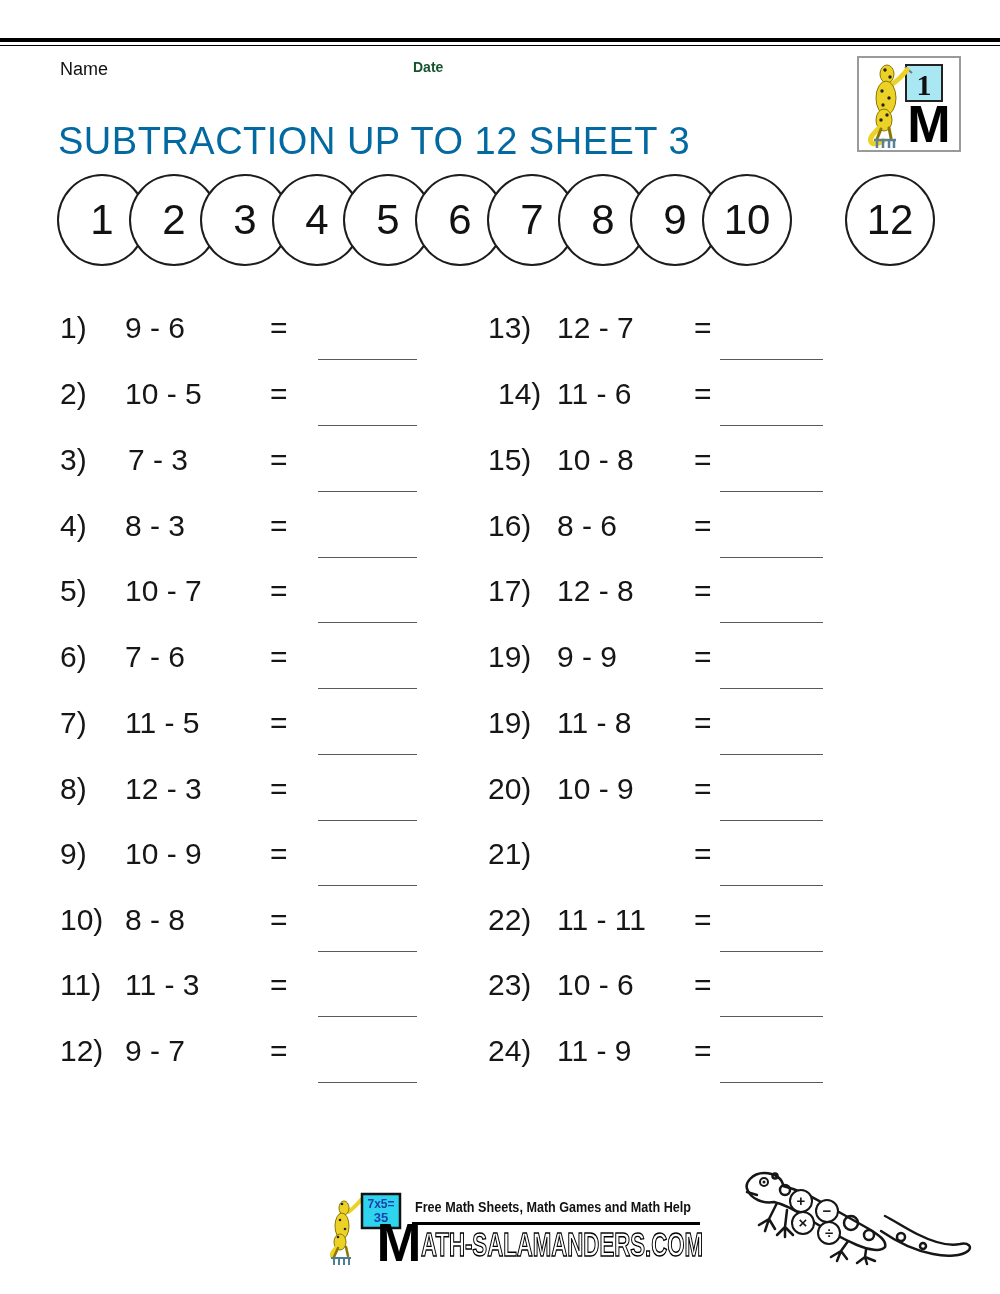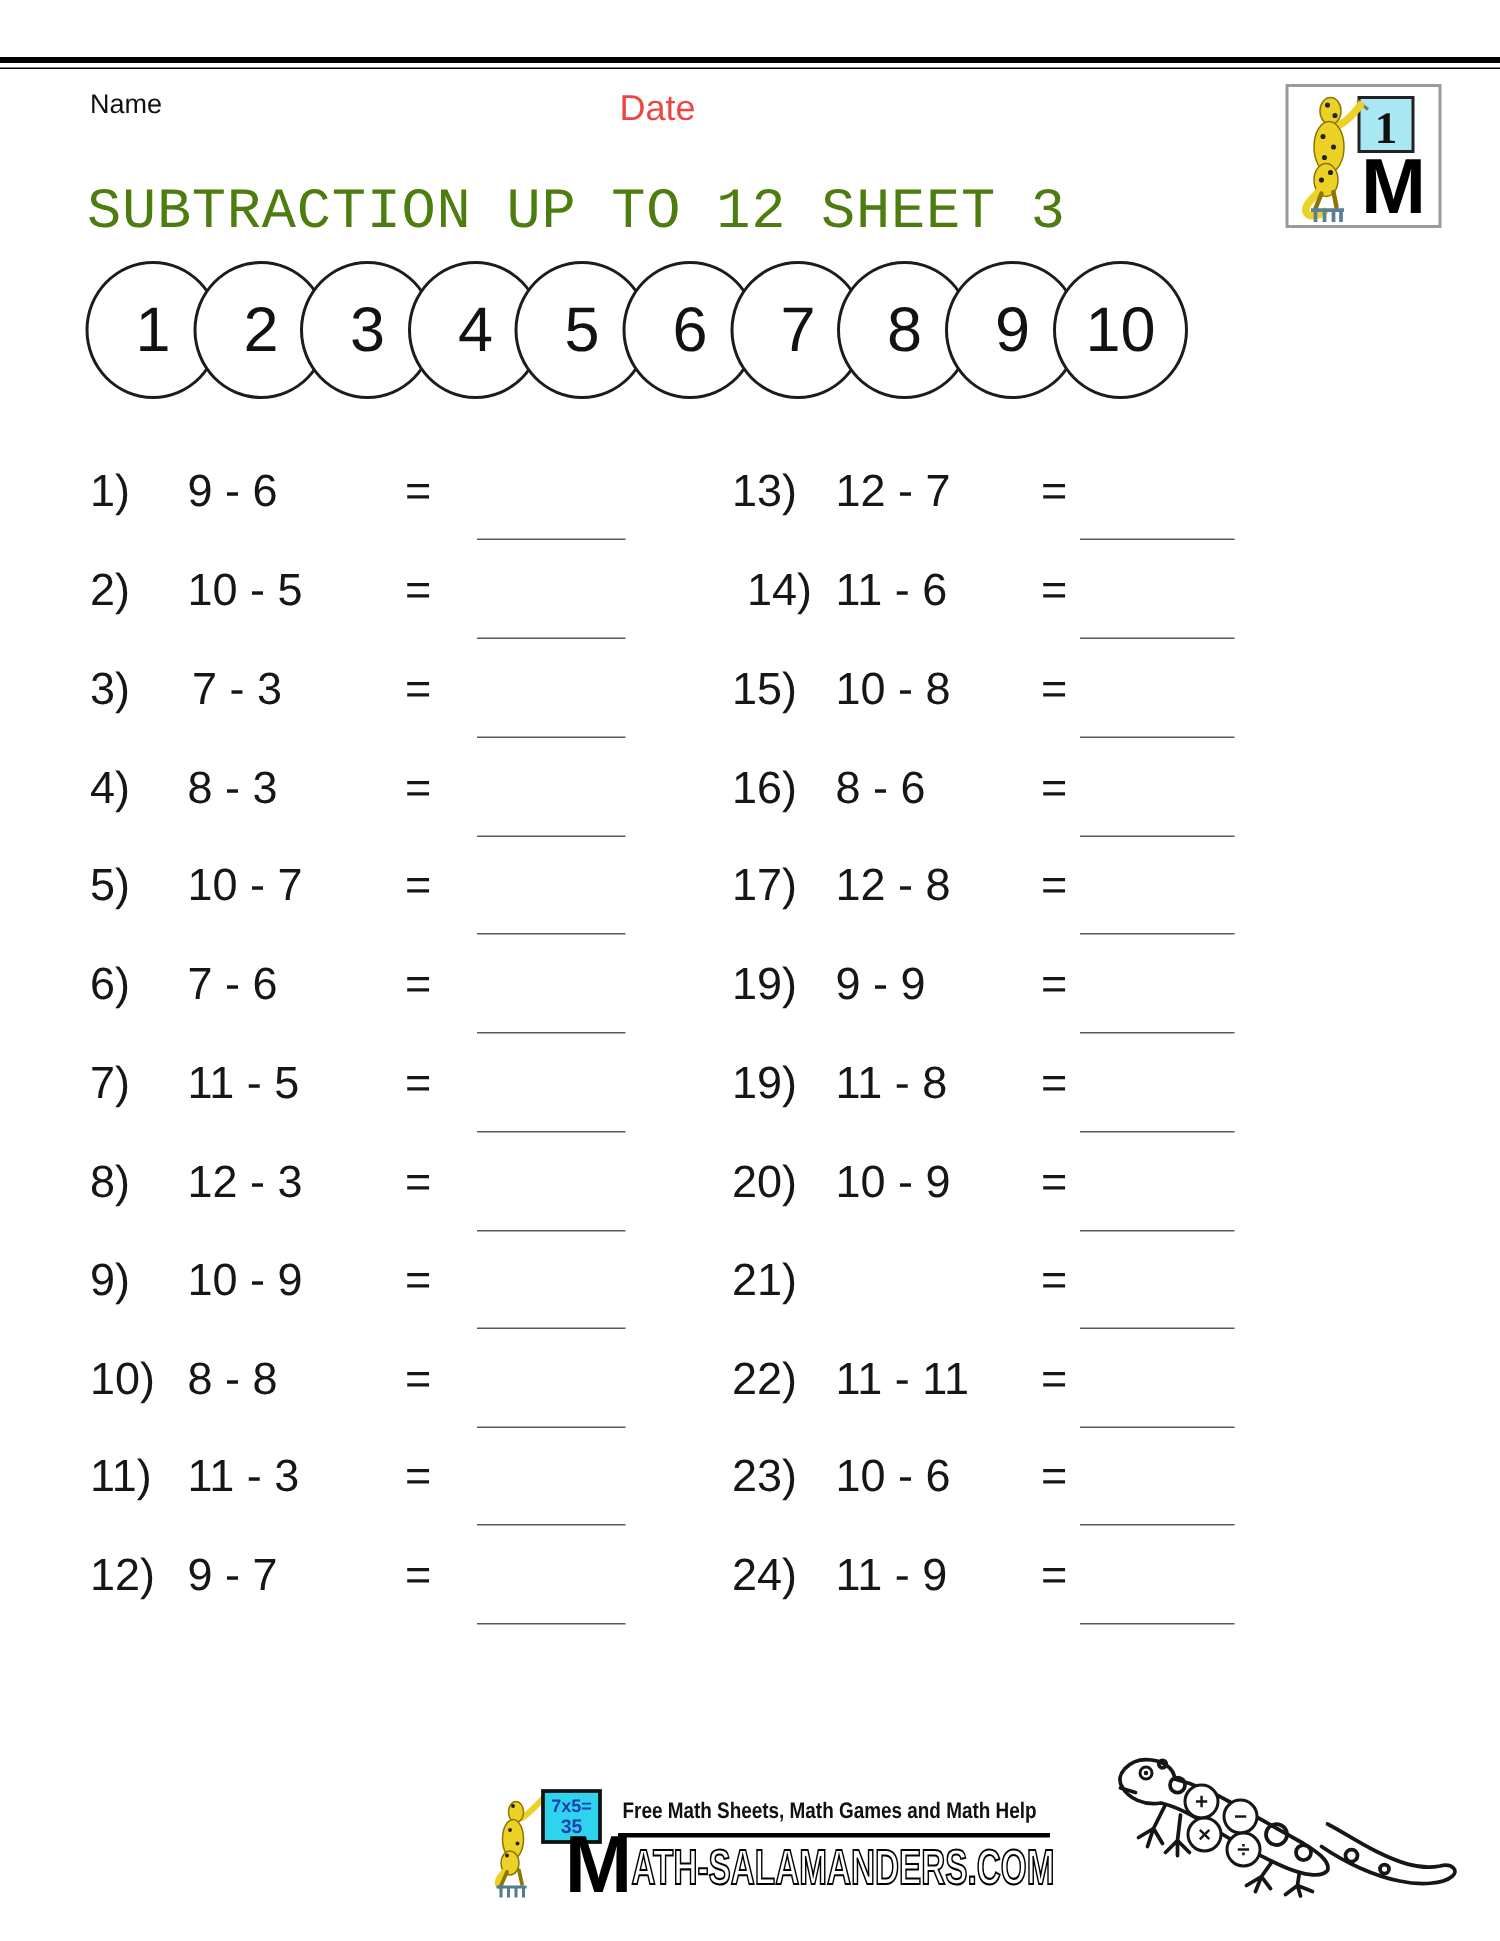--- a/index.html
+++ b/index.html
@@ -3,25 +3,25 @@
 <meta charset="utf-8">
 <style>
   html,body { margin:0; padding:0; background:#fff; }
   .page {
     position:relative; width:1000px; height:1294px; background:#ffffff;
     font-family:"Liberation Sans", sans-serif; overflow:hidden;
   }
   .rule-thick { position:absolute; left:0; top:38px; width:1000px; height:4px; background:#000; }
   .rule-thin  { position:absolute; left:0; top:45px; width:1000px; height:1px; background:#000; }
   .name-label { position:absolute; left:60px;  top:59px; font-size:18px; color:#111; }
-  .date-label { position:absolute; left:413px; top:59px; font-size:24px; color:#ef4444; }
+  .date-label { position:absolute; left:413px; top:59px; font-size:14px; color:#14532d;font-weight:bold; }
   .page-title {
     position:absolute; left:58px; top:120px; white-space:nowrap;
-    font-family:Liberation Mono, monospace; font-size:38px; letter-spacing:0.5px;
-    color:#4d7c0f;
+    font-family:Liberation Sans, sans-serif; font-size:38px; letter-spacing:0.5px;
+    color:#0369a1;
   }
   .logo-box {
     position:absolute; left:857px; top:56px; width:104px; height:96px;
     border:2px solid #9a9a9a; background:#fff; box-sizing:border-box;
   }
   .num-circle {
     position:absolute; top:174px; width:90px; height:92px; box-sizing:border-box;
     background:#fff; border:2px solid #1c1c1c; border-radius:50%;
     display:flex; align-items:center; justify-content:center;
     font-size:42px; color:#121212;
@@ -80,20 +80,21 @@
   <div class="num-circle" style="left:57px">1</div>
   <div class="num-circle" style="left:129px">2</div>
   <div class="num-circle" style="left:200px">3</div>
   <div class="num-circle" style="left:272px">4</div>
   <div class="num-circle" style="left:343px">5</div>
   <div class="num-circle" style="left:415px">6</div>
   <div class="num-circle" style="left:487px">7</div>
   <div class="num-circle" style="left:558px">8</div>
   <div class="num-circle" style="left:630px">9</div>
   <div class="num-circle" style="left:702px">10</div>
+  <div class="num-circle" style="left:845px">12</div>
 
   <div class="prow" style="top:295px">
     <span class="ptext" style="left:60px">1)</span>
     <span class="ptext" style="left:125px">9 - 6</span>
     <span class="ptext" style="left:270px">=</span>
     <span class="answer-line al-left"></span>
     <span class="ptext" style="left:488px">13)</span>
     <span class="ptext" style="left:557px">12 - 7</span>
     <span class="ptext" style="left:694px">=</span>
     <span class="answer-line al-right"></span>

